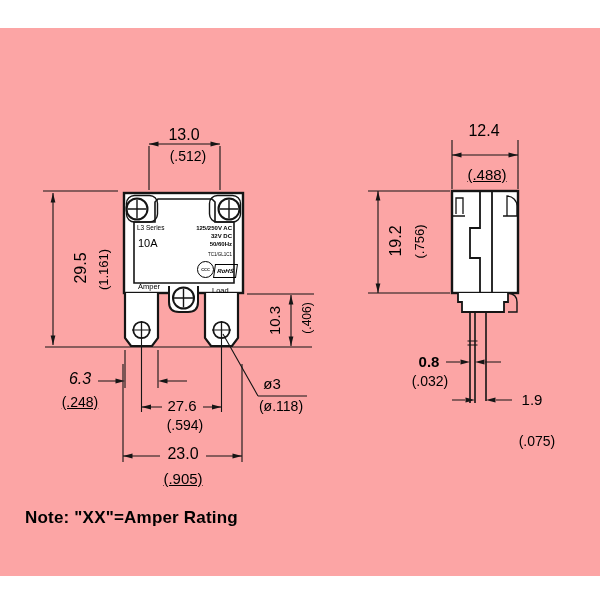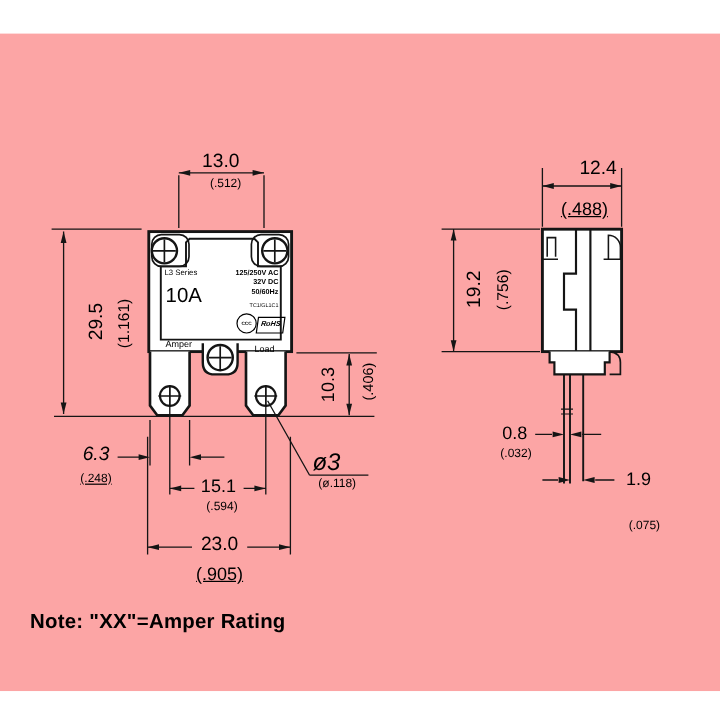--- a/index.html
+++ b/index.html
@@ -3,21 +3,21 @@
 <meta charset="utf-8">
 <style>
   html,body{margin:0;padding:0;background:#ffffff;}
   #stage{
     position:relative;width:600px;height:548px;background:#fca5a5;
     font-family:"Liberation Sans", sans-serif;color:#000;overflow:hidden;margin-top:28px;
   }
   #stage svg{position:absolute;left:0;top:0;}
   .txt{position:absolute;white-space:nowrap;color:#000;line-height:1;}
   .dim-mm{font-size:16px;}
-  .dim-in{font-size:10px;}
+  .dim-in{font-size:14px;}
   .ctr{text-align:center;}
   .rot{transform:rotate(-90deg);}
   .tiny{font-size:6px;font-weight:bold;text-align:right;}
   .note{font-size:17px;font-weight:bold;letter-spacing:0.2px;}
   .cert-circle{
     position:absolute;width:15px;height:15px;border:1.3px solid #000;border-radius:50%;
     display:flex;align-items:center;justify-content:center;font-size:4px;font-weight:bold;
   }
   .cert-box{
     position:absolute;width:21px;height:12px;border:1px solid #000;
@@ -134,43 +134,43 @@
 
   <div class="txt dim-mm ctr rot" style="left:51px;top:232px;width:60px;">29.5</div>
   <div class="txt dim-in ctr rot" style="left:71px;top:235px;width:64px;font-size:13px;">(1.161)</div>
 
   <div class="txt dim-mm ctr rot" style="left:244px;top:285px;width:60px;font-size:15px;">10.3</div>
   <div class="txt dim-in ctr rot" style="left:277px;top:284px;width:60px;font-size:12px;">(.406)</div>
 
   <div class="txt dim-mm ctr" style="left:50px;top:343px;width:60px;font-style:italic;">6.3</div>
   <div class="txt dim-in ctr" style="left:48px;top:367px;width:64px;text-decoration:underline;">(.248)</div>
 
-  <div class="txt dim-mm ctr" style="left:152px;top:370px;width:60px;font-size:15px;">15.1</div>
+  <div class="txt dim-mm ctr" style="left:152px;top:370px;width:60px;font-size:15px;">27.6</div>
   <div class="txt dim-in ctr" style="left:153px;top:390px;width:64px;">(.594)</div>
 
   <div class="txt dim-mm ctr" style="left:153px;top:418px;width:60px;">23.0</div>
   <div class="txt dim-in ctr" style="left:151px;top:443px;width:64px;font-size:15px;text-decoration:underline;">(.905)</div>
 
-  <div class="txt dim-mm ctr" style="left:242px;top:348px;width:60px;font-size:20px;font-style:italic;">ø3</div>
+  <div class="txt dim-mm ctr" style="left:242px;top:348px;width:60px;font-size:15px;">ø3</div>
   <div class="txt dim-in ctr" style="left:246px;top:371px;width:70px;">(ø.118)</div>
 
-  <div class="txt dim-mm ctr" style="left:454px;top:105px;width:60px;text-align:right;">12.4</div>
+  <div class="txt dim-mm ctr" style="left:454px;top:95px;width:60px;">12.4</div>
   <div class="txt dim-in ctr" style="left:455px;top:139px;width:64px;font-size:15px;text-decoration:underline;">(.488)</div>
 
   <div class="txt dim-mm ctr rot" style="left:366px;top:205px;width:60px;">19.2</div>
   <div class="txt dim-in ctr rot" style="left:387px;top:207px;width:64px;font-size:13px;">(.756)</div>
 
-  <div class="txt dim-mm ctr" style="left:399px;top:326px;width:60px;font-size:15px;">0.8</div>
+  <div class="txt dim-mm ctr" style="left:399px;top:326px;width:60px;font-size:15px;font-weight:bold;">0.8</div>
   <div class="txt dim-in ctr" style="left:396px;top:346px;width:68px;">(.032)</div>
 
   <div class="txt dim-mm ctr" style="left:502px;top:364px;width:60px;font-size:15px;">1.9</div>
   <div class="txt dim-in ctr" style="left:503px;top:406px;width:68px;">(.075)</div>
 
   <div class="txt" style="left:137px;top:197px;font-size:6.5px;">L3 Series</div>
-  <div class="txt" style="left:138px;top:210px;font-size:17px;">10A</div>
+  <div class="txt" style="left:138px;top:210px;font-size:11px;">10A</div>
   <div class="txt tiny" style="left:172px;top:197px;width:60px;">125/250V AC</div>
   <div class="txt tiny" style="left:172px;top:205px;width:60px;">32V DC</div>
   <div class="txt tiny" style="left:172px;top:213px;width:60px;">50/60Hz</div>
   <div class="txt" style="left:172px;top:225px;width:60px;font-size:4.5px;text-align:right;">TC1/GL1C1</div>
   <div class="cert-circle" style="left:197px;top:233px;">CCC</div>
   <div class="cert-box" style="left:214px;top:236px;">RoHS</div>
   <div class="txt" style="left:138px;top:255px;font-size:7.5px;">Amper</div>
   <div class="txt" style="left:212px;top:259px;font-size:7.5px;">Load</div>
 
   <div class="txt note" style="left:25px;top:481px;">Note: "XX"=Amper Rating</div>

